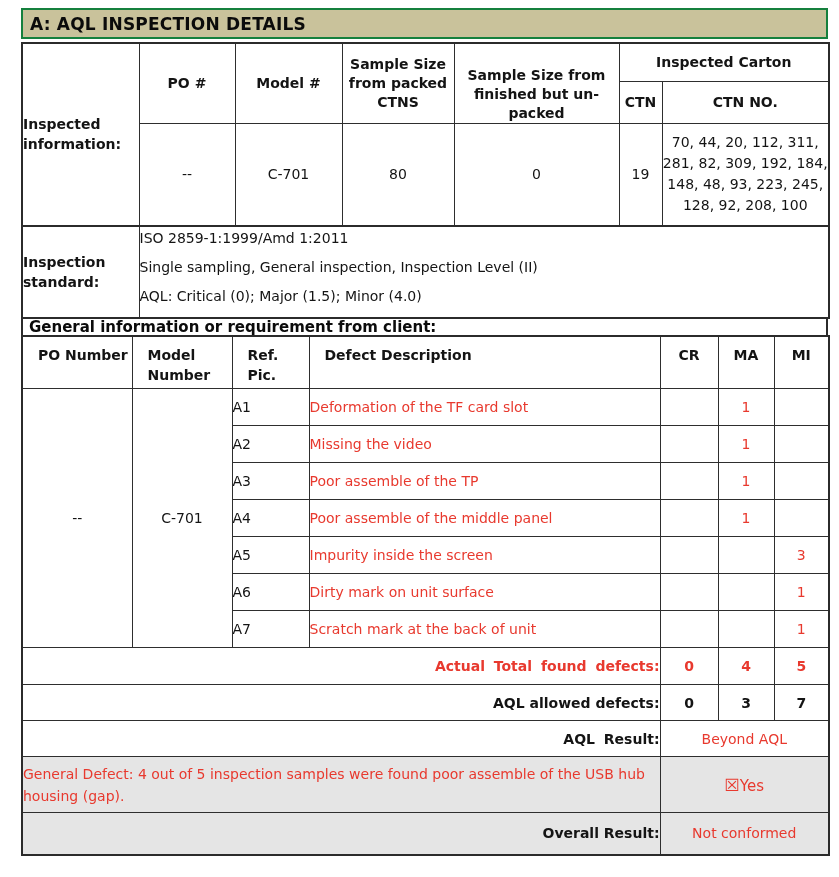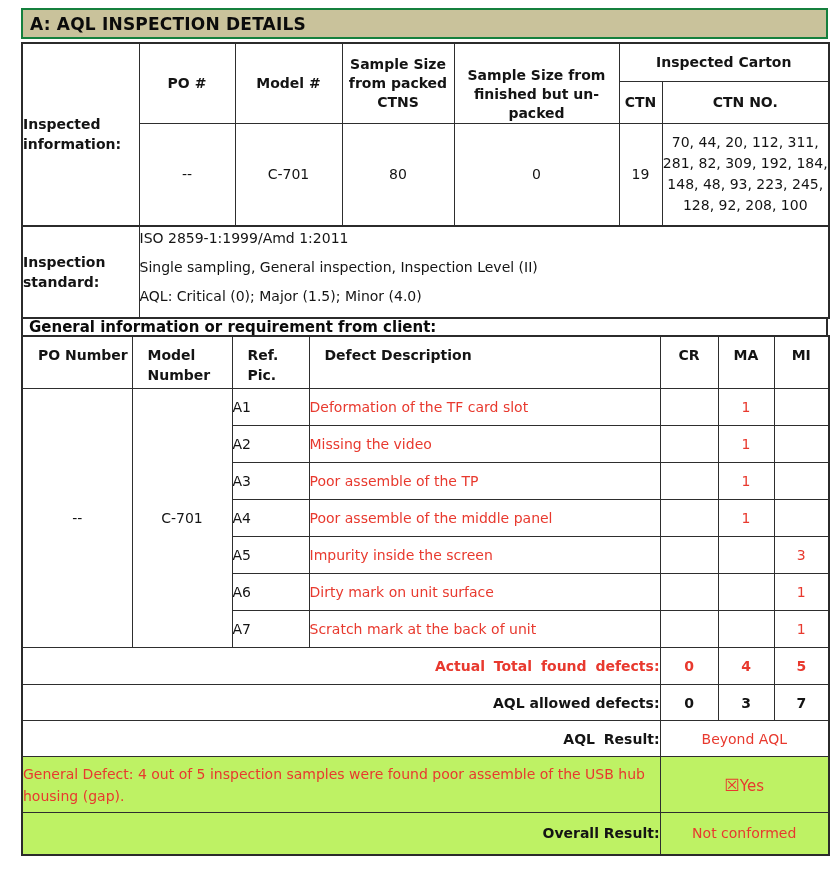--- a/index.html
+++ b/index.html
@@ -47,21 +47,21 @@
     border:2px solid #2b2b2b;background:#ffffff;
     font-weight:bold;font-size:15px;line-height:15px;
     padding:1px 0 0 6px;height:20px;color:#0b0b0b;
   }
 
   .t3 .hrow td{vertical-align:top;padding-top:8px;font-weight:bold;line-height:20px;}
   .t3 .hl{text-align:left;padding-left:15px;}
   .ref{padding-left:11px;}
   .desc{padding-left:11px;}
   .tot-label{padding-right:12px;}
-  .gray{background:#bef264;margin-left:22px;}
+  .gray{background:#e5e5e5;margin-left:22px;}
   .gd-text{vertical-align:top;padding:6px 14px 0 8px;line-height:22px;text-align:left;}
   .chk{font-size:15px;}
   .chk .box{font-size:17px;}
 </style>
 </head>
 <body>
 
 <div class="page">
 
   <div class="title-bar">A: AQL INSPECTION DETAILS</div>

